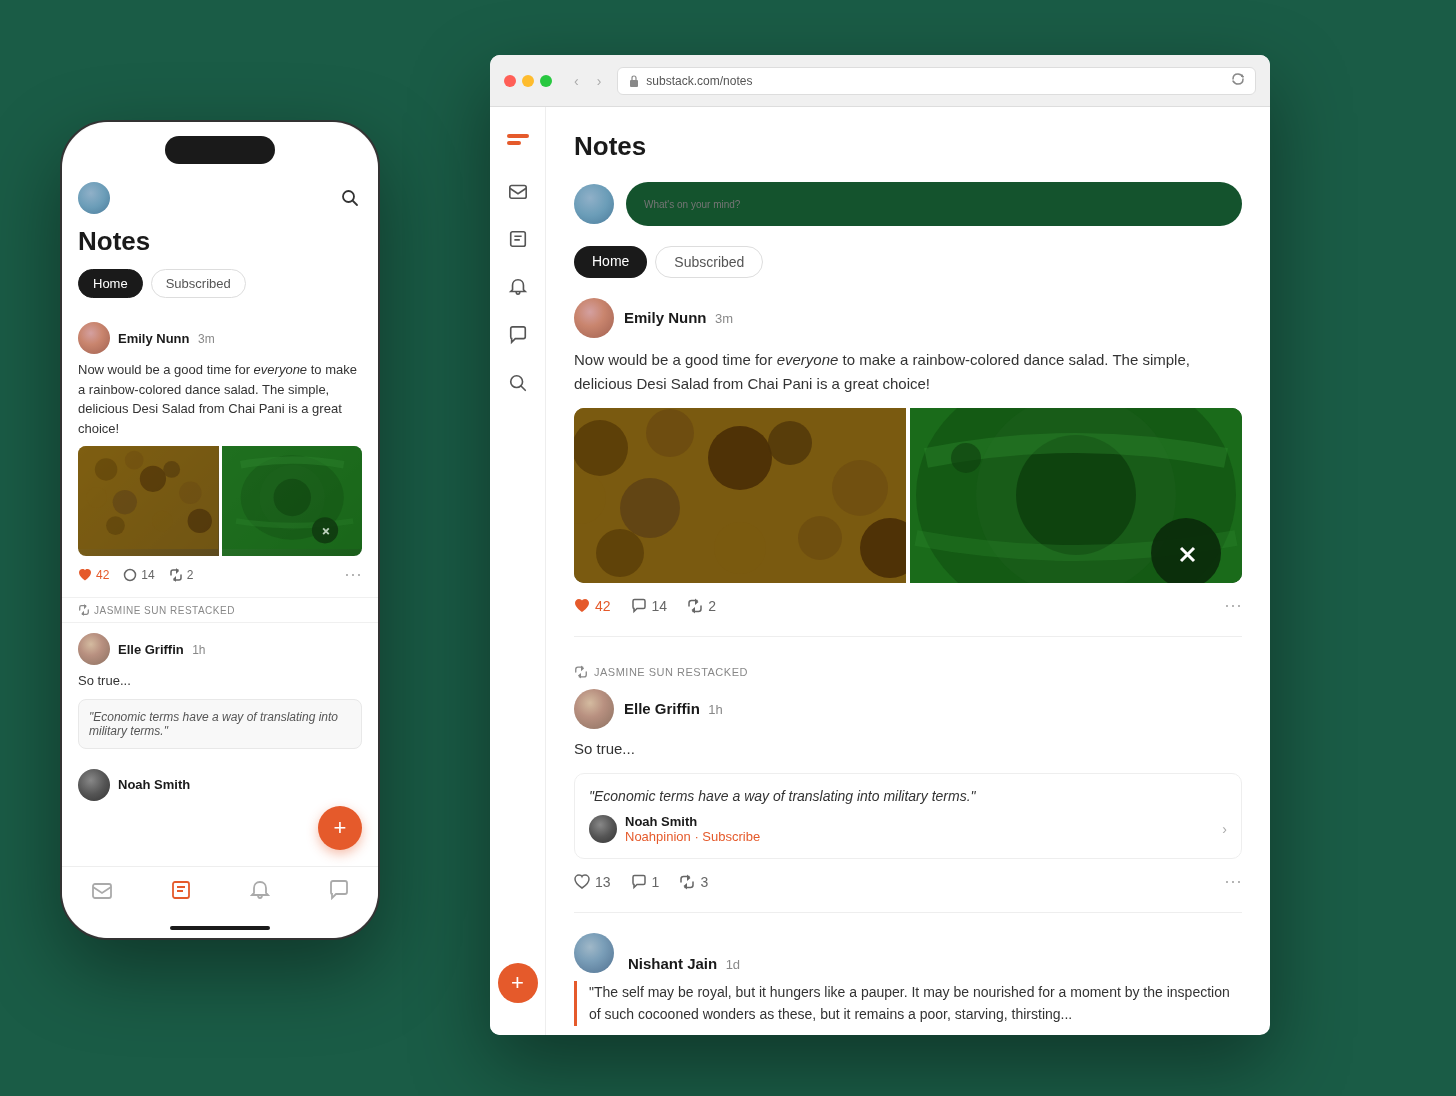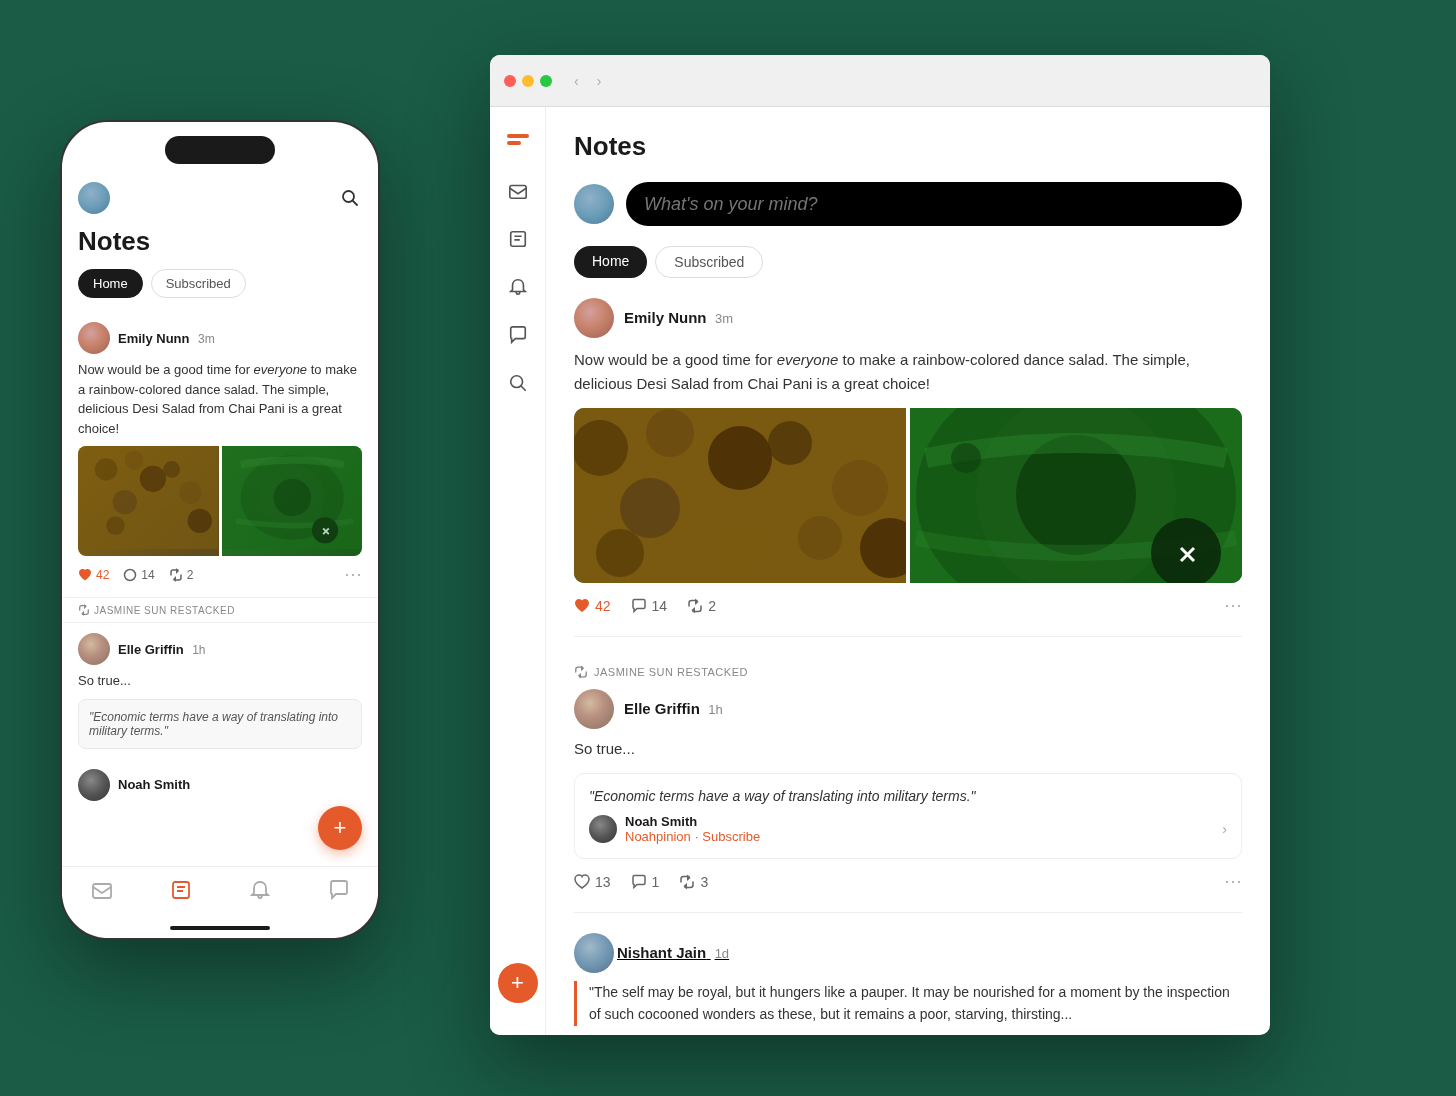--- a/index.html
+++ b/index.html
@@ -447,28 +447,27 @@
       display: flex;
       align-items: center;
       justify-content: center;
       color: white;
       font-size: 14px;
     }
 
     .compose-input {
       flex: 1;
       height: 44px;
-      background: #000000;
+      background: #14532d;
       border-radius: 22px;
       border: none;
       padding: 0 18px;
-      font-size: 18px;
+      font-size: 10px;
       color: #999;
       outline: none;
-      font-style: italic;
     }
 
     .feed-tabs {
       display: flex;
       gap: 8px;
       margin-bottom: 20px;
     }
 
     .feed-tab {
       padding: 7px 18px;
@@ -675,24 +674,23 @@
     }
 
     .quote-chevron {
       margin-left: auto;
       color: #aaa;
       font-size: 14px;
     }
 
     .post3-header {
       display: flex;
-      align-items: center;
-      gap: 3px;
+      align-items: flex-end;
+      gap: 14px;
       margin-bottom: 8px;
-      text-decoration: underline;
     }
 
     .post3-avatar {
       width: 40px;
       height: 40px;
       border-radius: 50%;
       background: #7a9e7e;
       flex-shrink: 0;
       display: flex;
       align-items: center;
@@ -916,20 +914,33 @@
 
   <div class="browser-chrome">
     <div class="traffic-lights">
       <div class="traffic-light tl-red"></div>
       <div class="traffic-light tl-yellow"></div>
       <div class="traffic-light tl-green"></div>
     </div>
     <div class="browser-nav-btns">
       <div class="browser-nav-btn">‹</div>
       <div class="browser-nav-btn">›</div>
+    </div>
+    <div class="browser-url-bar">
+      <svg width="12" height="12" viewBox="0 0 12 12">
+          <rect x="2" y="5" width="8" height="7" rx="1" fill="#888"></rect>
+          <path d="M4 5 L4 3 Q4 1 6 1 Q8 1 8 3 L8 5" fill="none" stroke="#888" stroke-width="1.2"></path>
+        </svg>
+      <span>substack.com/notes</span>
+      <div style="margin-left:auto;">
+        <svg width="14" height="14" viewBox="0 0 14 14" fill="none" stroke="#888" stroke-width="1.5">
+            <path d="M2 7 Q2 2 7 2 Q10 2 12 5 M12 7 Q12 12 7 12 Q4 12 2 9" stroke-linecap="round"></path>
+            <path d="M11 2 L13 5 L10 5" fill="#888" stroke="none"></path>
+          </svg>
+      </div>
     </div>
   </div>
 
   <div class="browser-body">
 
     <div class="browser-sidebar">
       <div class="sidebar-logo">
         <div class="substack-logo">
           <div class="substack-logo-line"></div>
           <div class="substack-logo-line"></div>

